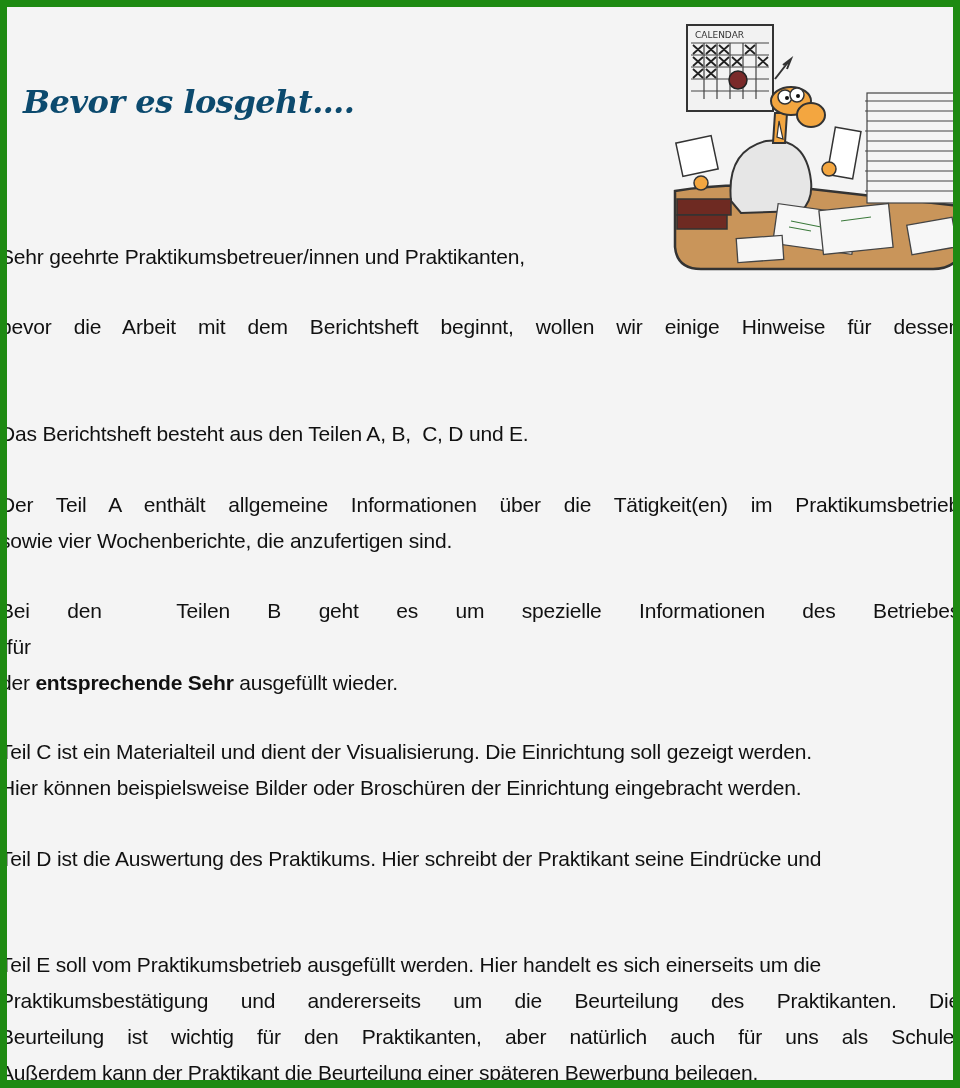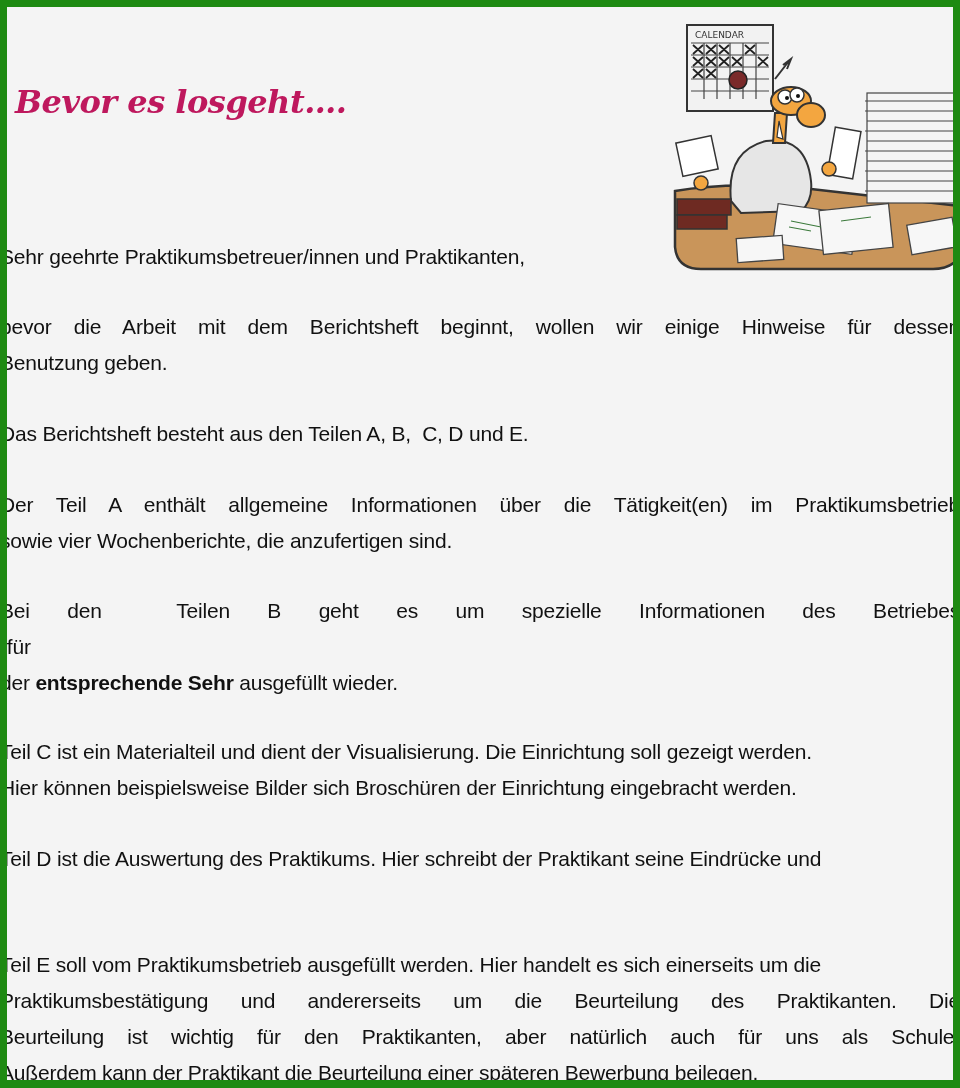--- a/index.html
+++ b/index.html
@@ -17,29 +17,29 @@
       position: absolute;
       left: 7px;
       top: 7px;
       width: 946px;
       height: 1073px;
       background: #f4f4f4;
       overflow: hidden;
     }
     .page-title {
       position: absolute;
-      left: 8px;
+      left: 16px;
       top: 76px;
       margin: 0;
       font-family: "DejaVu Serif", "Liberation Serif", serif;
       font-style: italic;
       font-weight: bold;
       font-size: 32px;
       letter-spacing: -0.5px;
-      color: #be185d;
+      color: #0c4a6e;
       white-space: nowrap;
     }
     .illustration {
       position: absolute;
       left: 664px;
       top: 14px;
       width: 288px;
       height: 252px;
     }
     .body-text {
@@ -146,40 +146,39 @@
   </div>
 
   <div class="body-text" style="left:-7px; top:-7px;">
 
     <p class="para" style="top:239px;">
       <span class="line">Sehr geehrte Praktikumsbetreuer/innen und Praktikanten,</span>
     </p>
 
     <p class="para" style="top:309px;">
       <span class="line j">bevor die Arbeit mit dem Berichtsheft beginnt, wollen wir einige Hinweise für dessen</span>
-      <span class="line">Benutzung geben.</span>
     </p>
 
     <p class="para" style="top:416px;">
       <span class="line" style="white-space:pre;">Das Berichtsheft besteht aus den Teilen A, B,  C, D und E.</span>
     </p>
 
     <p class="para" style="top:487px;">
       <span class="line j">Der Teil A enthält allgemeine Informationen über die Tätigkeit(en) im Praktikumsbetrieb</span>
       <span class="line">sowie vier Wochenberichte, die anzufertigen sind.</span>
     </p>
 
     <p class="para" style="top:593px;">
       <span class="line j" style="white-space:pre-wrap; word-spacing:28px;">Bei den  Teilen B geht es um spezielle Informationen des Betriebes (für</span>
       <span class="line"><span>der </span><b>entsprechende Sehr</b><span> ausgefüllt wieder.</span></span>
     </p>
 
     <p class="para" style="top:734px;">
       <span class="line">Teil C ist ein Materialteil und dient der Visualisierung. Die Einrichtung soll gezeigt werden.</span>
-      <span class="line">Hier können beispielsweise Bilder sich Broschüren der Einrichtung eingebracht werden.</span>
+      <span class="line">Hier können beispielsweise Bilder oder Broschüren der Einrichtung eingebracht werden.</span>
     </p>
 
     <p class="para" style="top:841px;">
       <span class="line">Teil D ist die Auswertung des Praktikums. Hier schreibt der Praktikant seine Eindrücke und</span>
     </p>
 
     <p class="para" style="top:947px;">
       <span class="line">Teil E soll vom Praktikumsbetrieb ausgefüllt werden. Hier handelt es sich einerseits um die</span>
       <span class="line j">Praktikumsbestätigung und andererseits um die Beurteilung des Praktikanten. Die</span>
       <span class="line j">Beurteilung ist wichtig für den Praktikanten, aber natürlich auch für uns als Schule.</span>

